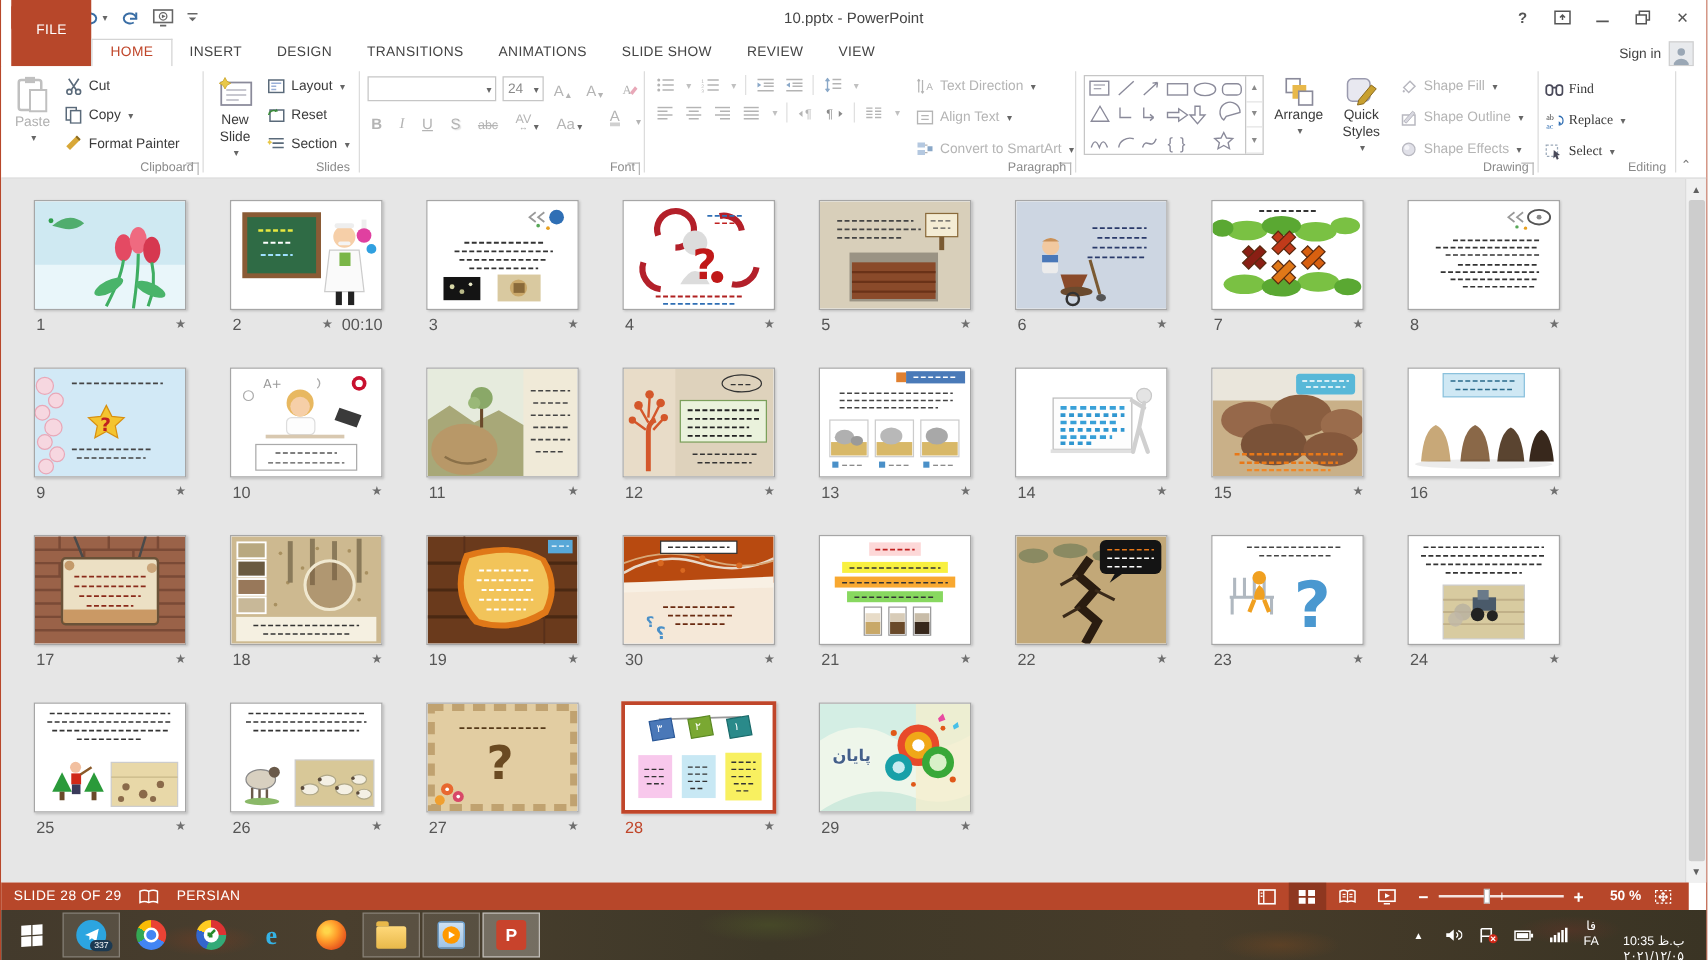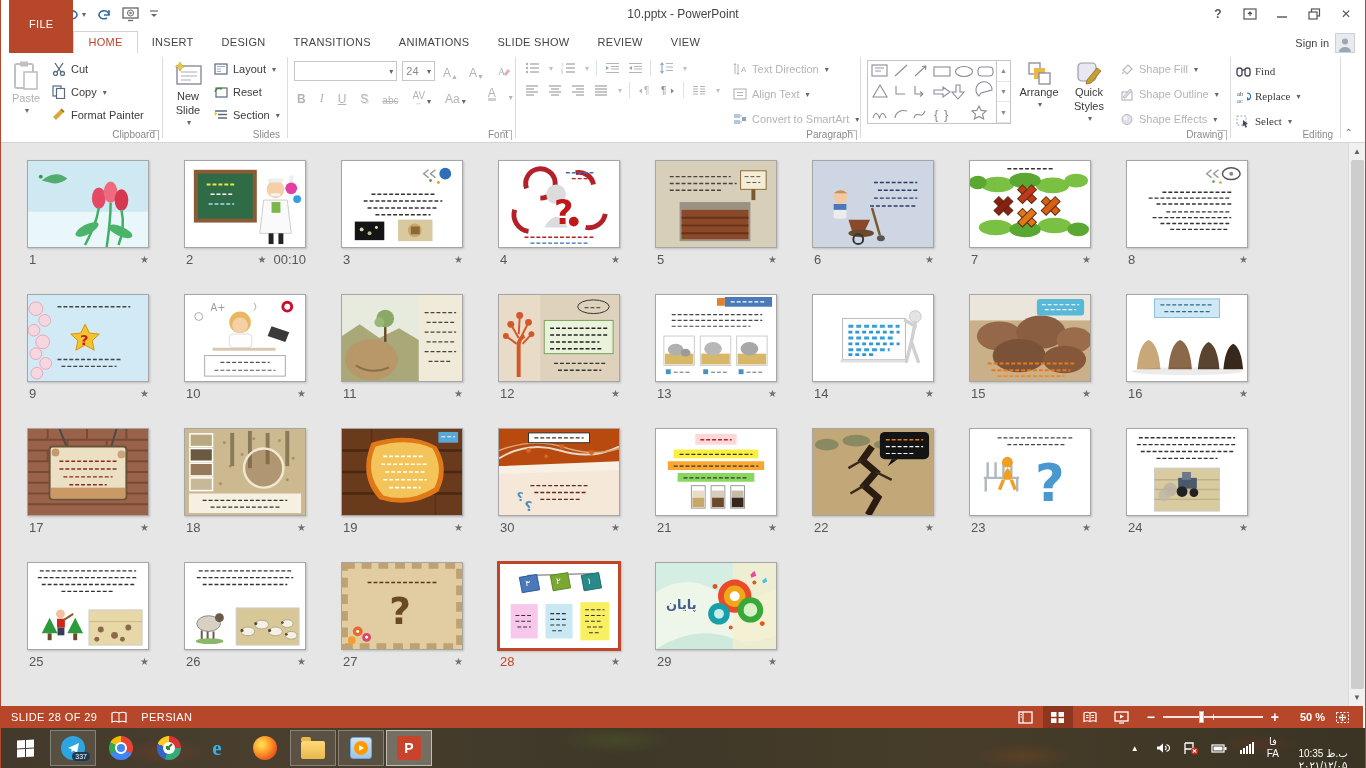--- a/index.html
+++ b/index.html
@@ -61,21 +61,21 @@
   .meta.selnum .num{color:#C0462A;}
   .meta .star{margin-left:auto;font-size:10px;color:#6f6f6f;}
   .meta .timing{margin-left:7px;}
   .cap29{position:absolute;left:10px;top:34px;font-size:13px;font-weight:bold;color:#44608a;text-shadow:0 0 3px #fff;}
   .vscroll{position:absolute;top:0;right:0;width:17px;bottom:0;background:#f0f0f0;border-left:1px solid #dcdcdc;display:flex;flex-direction:column;align-items:center;}
   .vscroll .arr{height:17px;display:flex;align-items:center;justify-content:center;font-size:8px;color:#606060;width:100%;}
   .vscroll .vtrack{flex:1;width:100%;padding:0 2px;}
   .vscroll .vthumb{background:#cdcdcd;width:13px;height:100%;border-radius:2px;}
 
   
-  .statusbar{position:absolute;top:706px;left:0;right:2px;height:22px;background:#B7472A;color:#fff;display:flex;font-size:11px;}
+  .statusbar{position:absolute;top:706px;left:0;right:14px;height:22px;background:#B7472A;color:#fff;display:flex;font-size:11px;}
   .statusbar .lft{display:flex;align-items:center;gap:14px;padding-left:10px;letter-spacing:.4px;}
   .statusbar .rgt{margin-left:auto;display:flex;align-items:center;gap:2px;padding-right:6px;}
   .sbtn{width:30px;height:22px;display:flex;align-items:center;justify-content:center;}
   .sbtn.on{background:rgba(0,0,0,.22);}
   .zoomwrap{display:flex;align-items:center;gap:8px;margin:0 8px;}
   .ztrack{position:relative;width:100px;height:2px;background:rgba(255,255,255,.85);}
   .ztick{position:absolute;left:50%;top:-2px;width:1px;height:6px;background:rgba(255,255,255,.85);}
   .zthumb{position:absolute;left:36%;top:-5px;width:5px;height:12px;background:#fff;border:1px solid rgba(0,0,0,.25);}
   .zpm{font-size:14px;line-height:1;font-weight:bold;}
   .zval{width:36px;text-align:right;font-weight:bold;}

